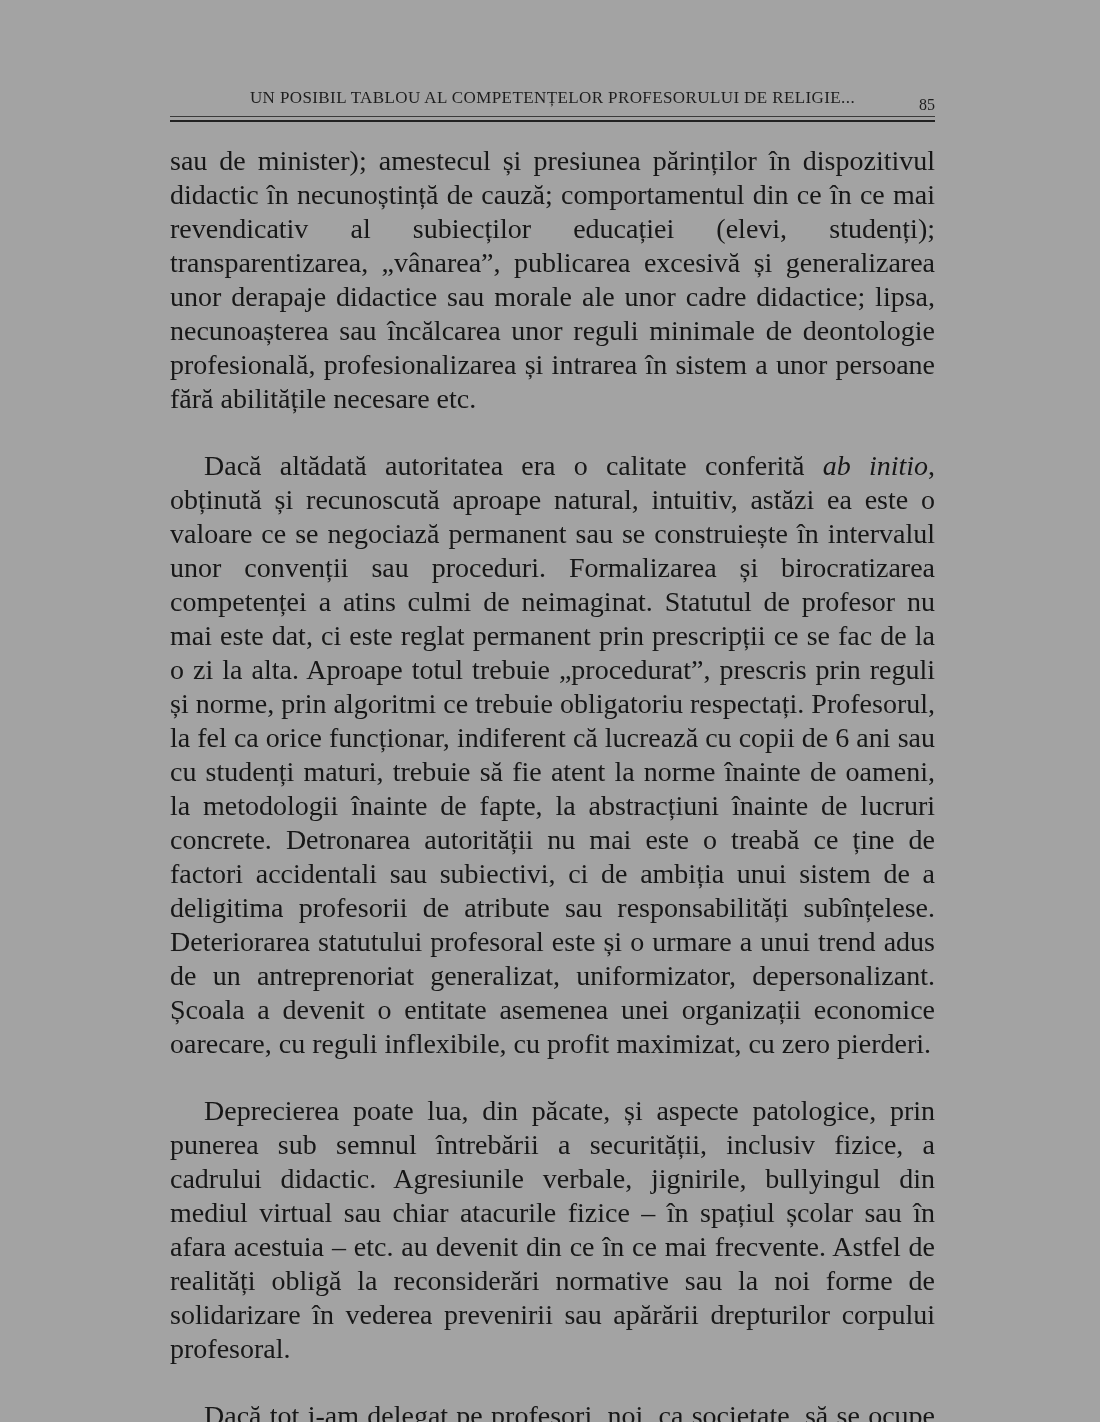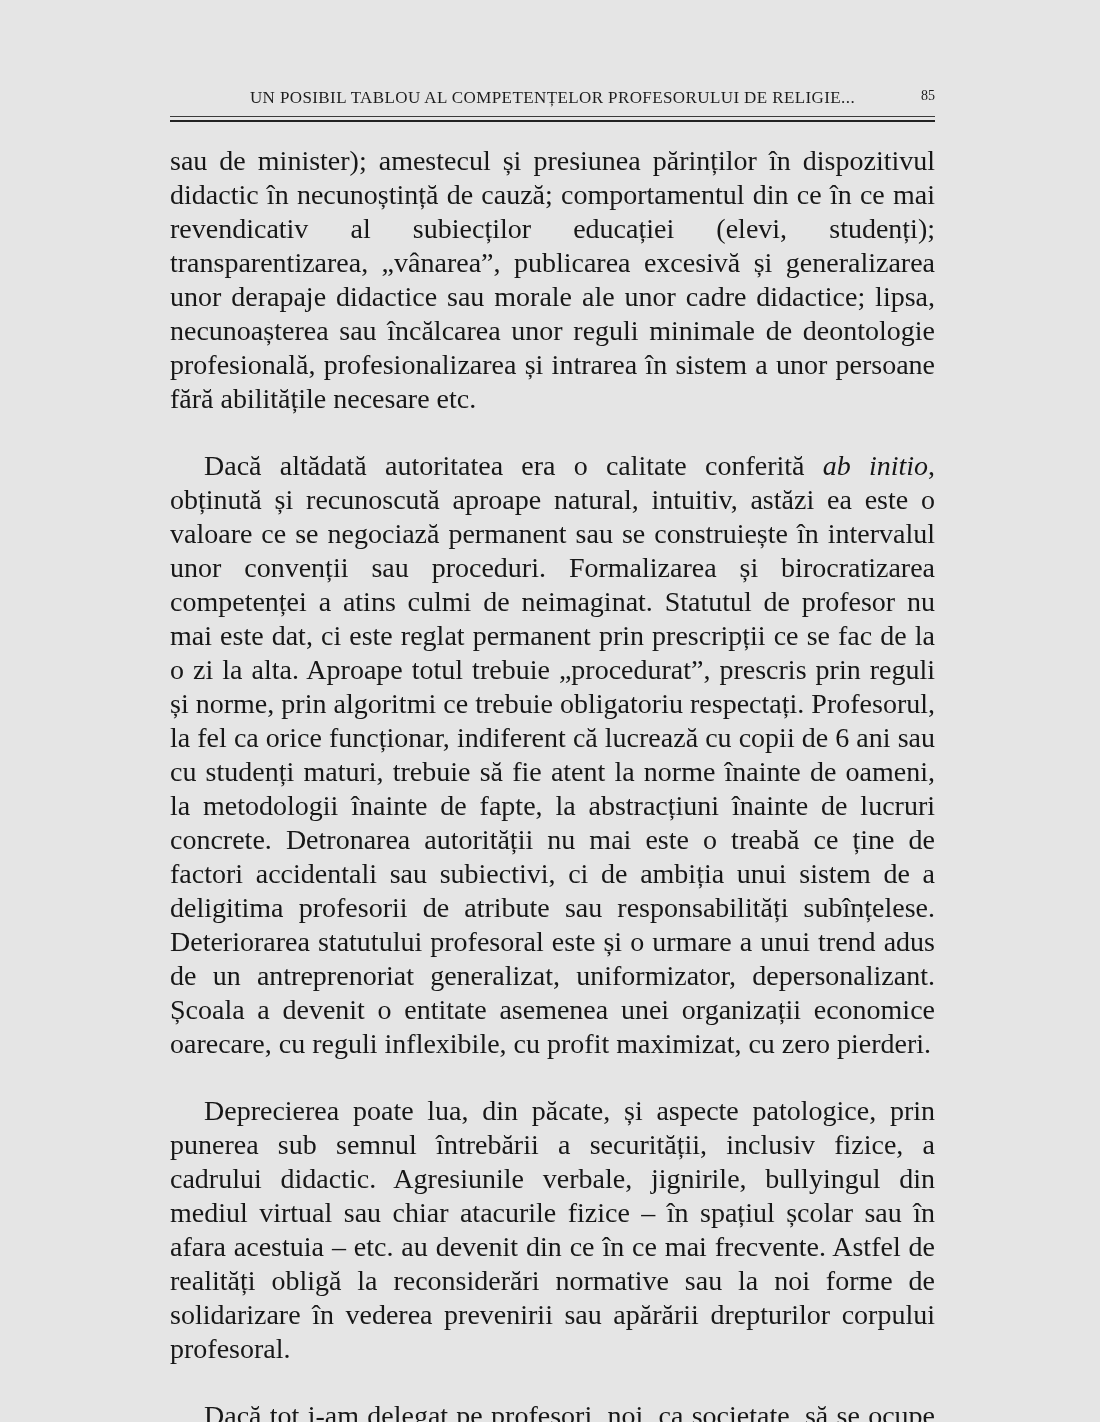--- a/index.html
+++ b/index.html
@@ -4,21 +4,21 @@
 <style>
   html, body {
     margin: 0;
     padding: 0;
     background: #ffffff;
   }
   .page {
     position: relative;
     width: 1100px;
     height: 1422px;
-    background: #e5e5e5;
+    background: #a3a3a3;
     color: #1c1c1c;
     font-family: "Liberation Serif", "DejaVu Serif", serif;
     box-sizing: border-box;
     padding: 88px 165px 0 170px;
     overflow: hidden;
   }
   .running-header {
     position: relative;
     height: 24px;
     text-align: center;
@@ -26,22 +26,22 @@
     letter-spacing: 0.4px;
     color: #1d1d1d;
     white-space: nowrap;
   }
   .header-title {
     display: inline-block;
   }
   .page-number {
     position: absolute;
     right: 0;
-    top: 0;
-    font-size: 14px;
+    top: 8px;
+    font-size: 16px;
     letter-spacing: 0;
     margin-left: 12px;
   }
   .header-rule {
     height: 3px;
     border-top: 1.5px solid #3a3a3a;
     border-bottom: 2.5px solid #222222;
     margin-top: 4px;
   }
   .body-text {

